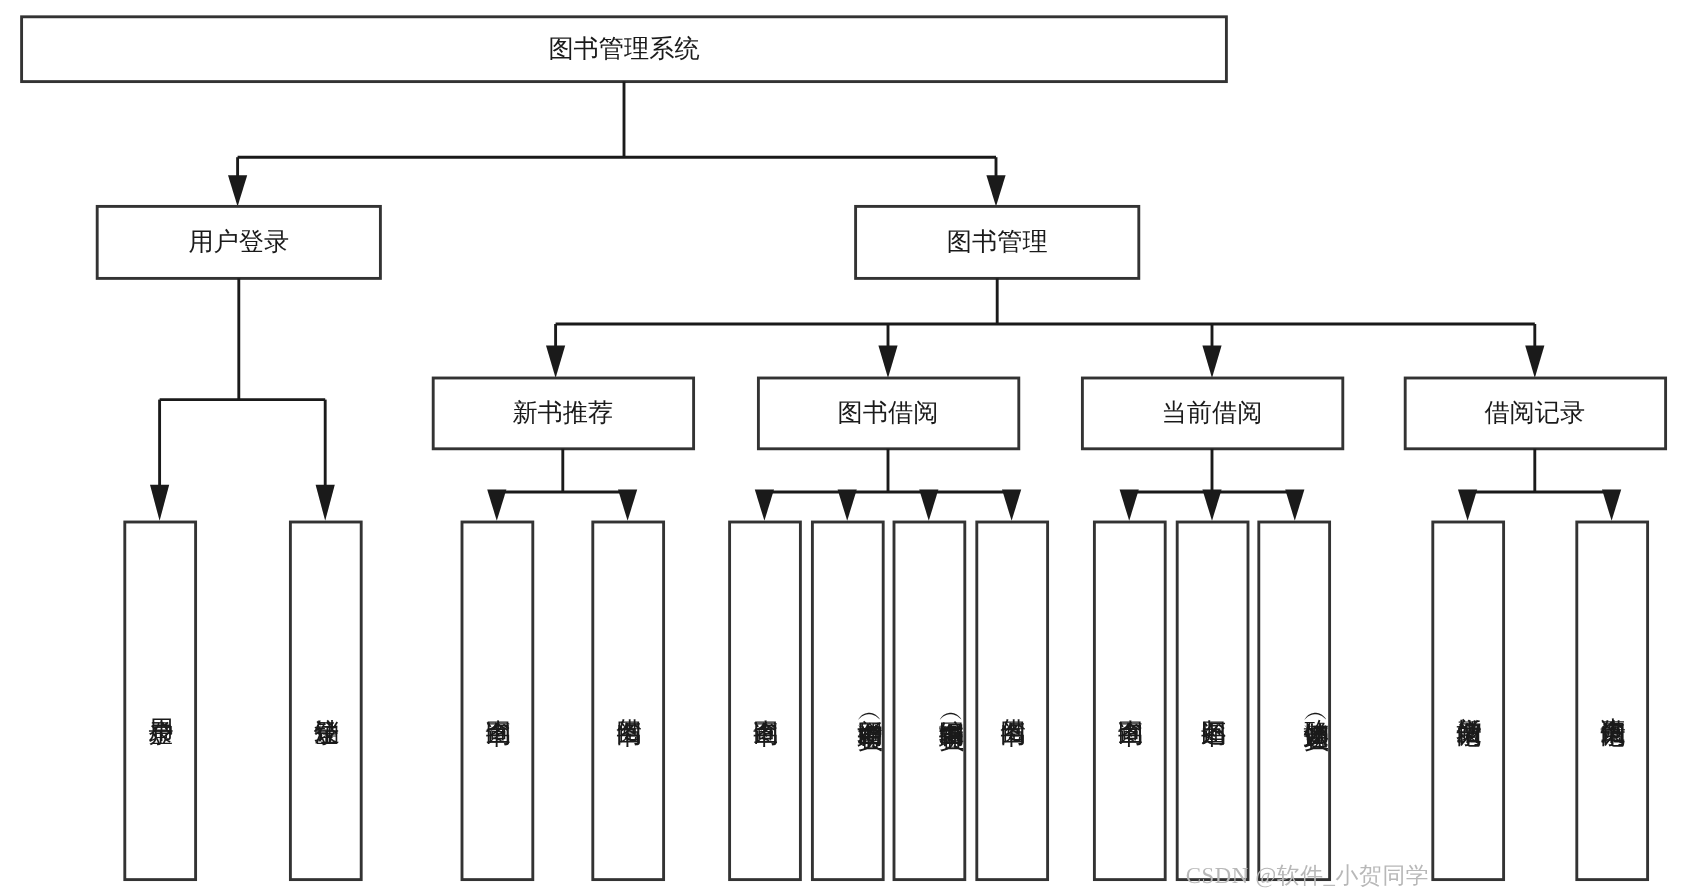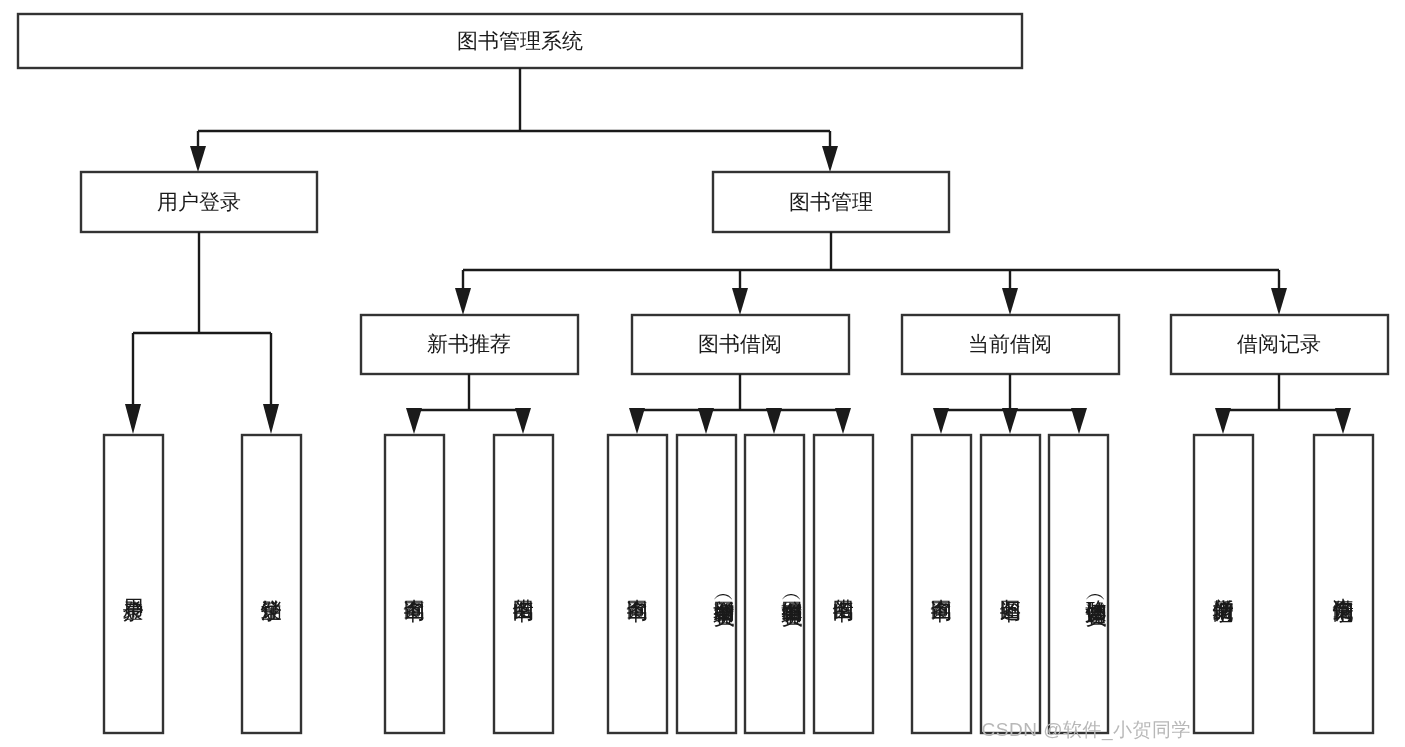--- a/index.html
+++ b/index.html
@@ -60,21 +60,21 @@
     color: #1a1a1a;
     letter-spacing: 1px;
     white-space: nowrap;
     pointer-events: none;
     box-sizing: border-box;
   }
   .watermark {
     position: absolute;
     right: 8px;
     bottom: 4px;
-    font-family: Liberation Sans, sans-serif;
+    font-family: Liberation Serif, serif;
     font-size: 19px;
     color: #b8b8b8;
     letter-spacing: 0.5px;
     white-space: nowrap;
   }
 </style>
 </head>
 <body>
 
 <div id="diagram-root">

